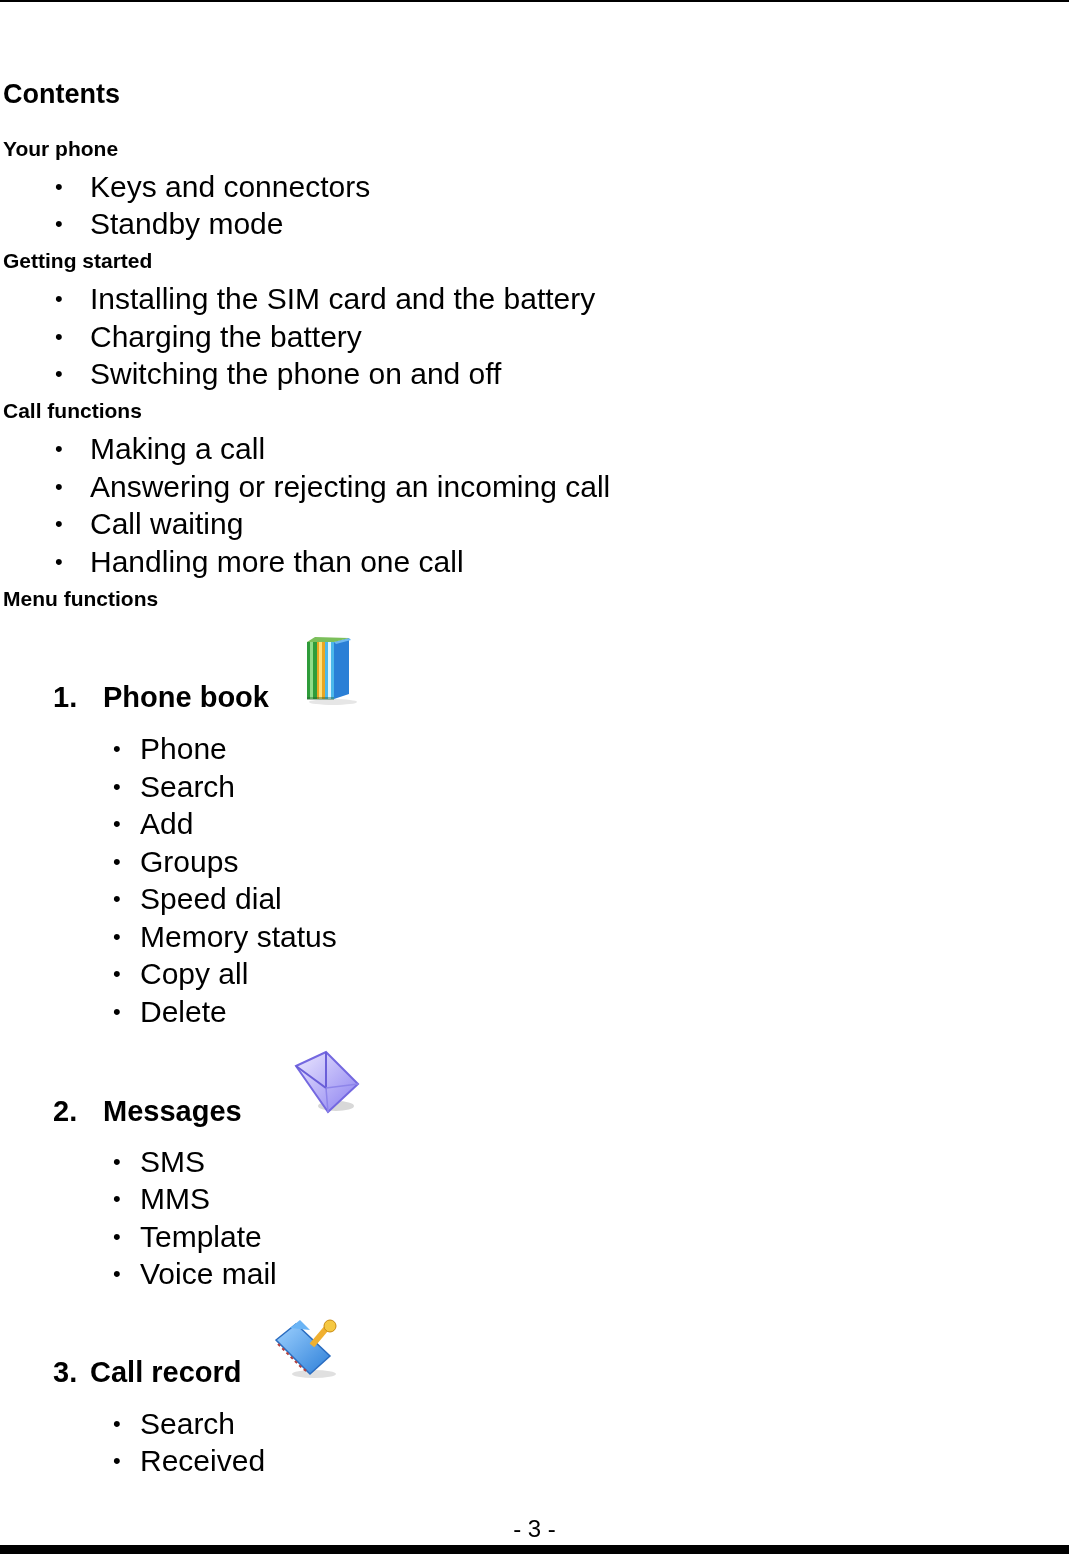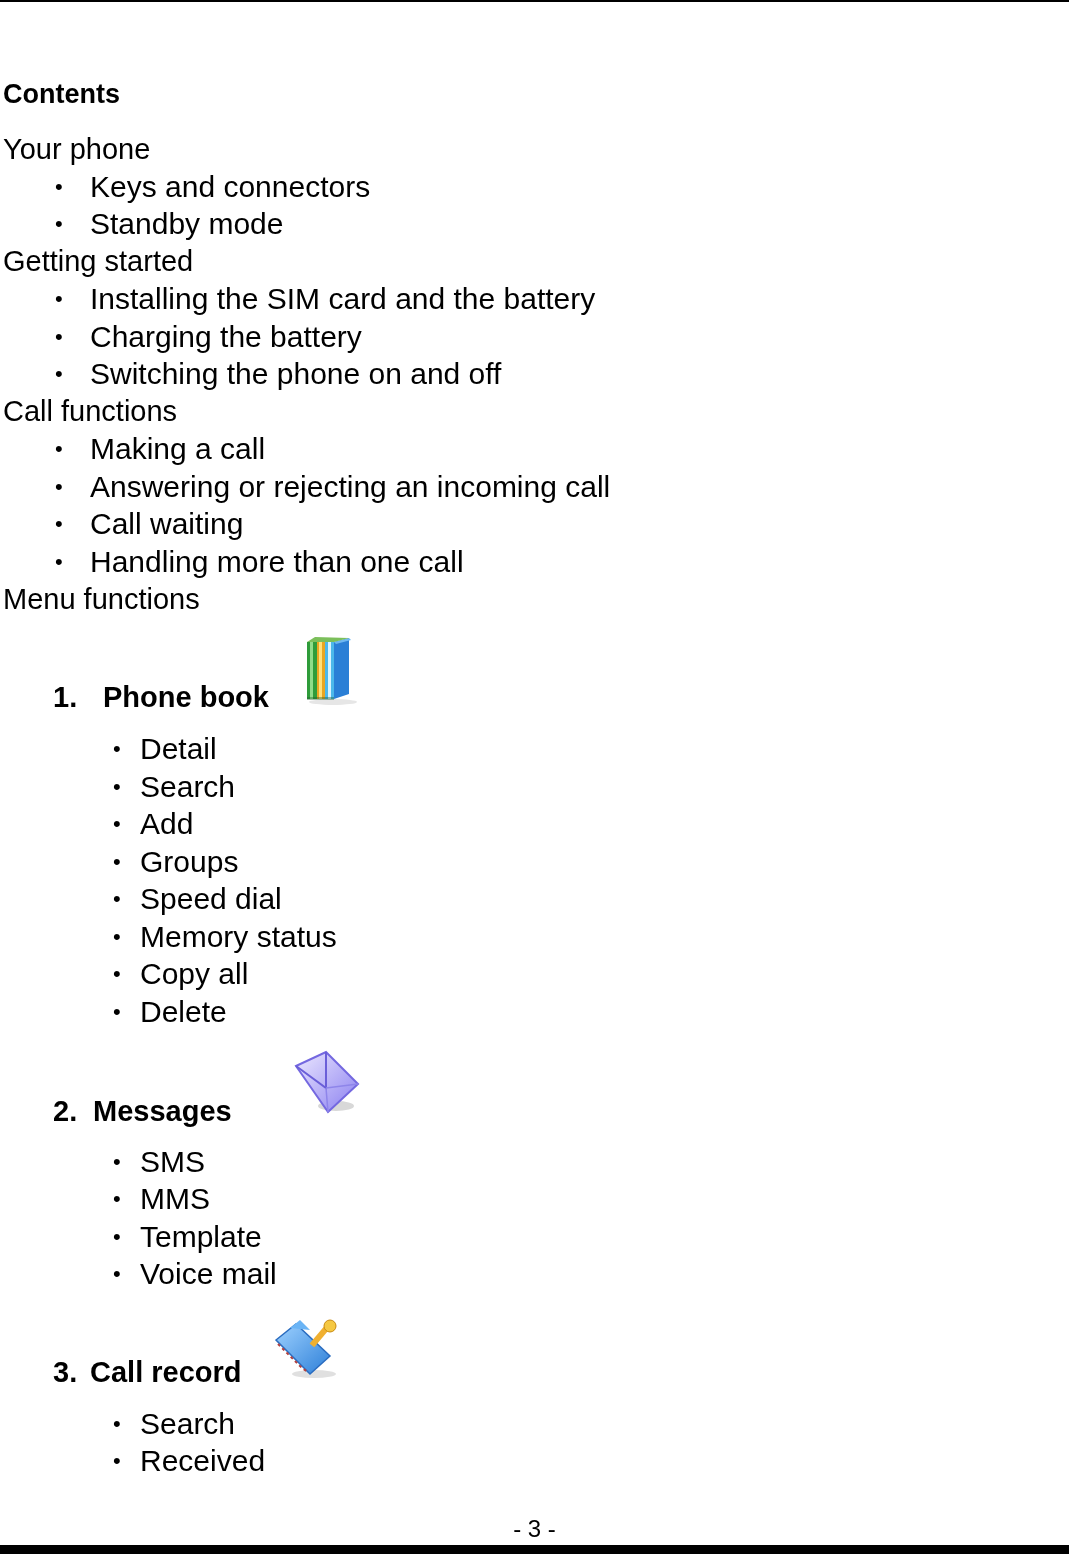--- a/index.html
+++ b/index.html
@@ -4,21 +4,21 @@
 <style>
   html, body { margin: 0; padding: 0; background: #ffffff; }
   body {
     width: 1069px; height: 1554px; position: relative; overflow: hidden;
     font-family: "Liberation Sans", sans-serif; color: #000000;
   }
   .top-rule { position: absolute; left: 0; top: 0; width: 1069px; height: 2px; background: #000; }
   .bottom-rule { position: absolute; left: 0; top: 1545px; width: 1069px; height: 9px; background: #000; }
   .abs { position: absolute; white-space: nowrap; }
   .title { left: 3px; top: 74px; font-size: 27px; font-weight: bold; line-height: 40px; }
-  .sec { left: 3px; font-size: 29px; font-weight: normal; line-height: 34px; }
+  .sec { left: 3px; font-size: 21px; font-weight: bold; line-height: 34px; }
   .item { font-size: 30px; line-height: 34px; }
   .bullet { position: absolute; font-size: 22px; line-height: 34px; }
   .menu-h { font-size: 29px; font-weight: bold; line-height: 34px; }
   .footer { left: 0; width: 1069px; top: 1515px; text-align: center; font-size: 24px; line-height: 28px; }
   .icon { position: absolute; }
 </style>
 </head>
 <body>
 
 <div class="top-rule"></div>
@@ -61,38 +61,38 @@
   <rect x="16" y="8" width="3" height="57" fill="#ffe07a"></rect>
   <rect x="22" y="8" width="9" height="57" fill="#4cb8ea"></rect>
   <rect x="25" y="8" width="3" height="57" fill="#d8f4ff"></rect>
   <polygon points="31,8 46,4 46,60 31,65" fill="#2a7fd6"></polygon>
   <polygon points="31,8 46,4 48,6 33,10" fill="#6fb7f0"></polygon>
   <polygon points="4,8 12,3 46,4 31,8" fill="#7bbf5a"></polygon>
   <rect x="4" y="63" width="27" height="3" fill="#1e5b2a" opacity="0.4"></rect>
 </svg>
 
 <span class="bullet" style="left:113px;top:732px">•</span>
-<div class="abs item" style="left:140px;top:732px">Detail</div>
+<div class="abs item" style="left:140px;top:732px">Phone</div>
 <span class="bullet" style="left:113px;top:770px">•</span>
 <div class="abs item" style="left:140px;top:770px">Search</div>
 <span class="bullet" style="left:113px;top:807px">•</span>
 <div class="abs item" style="left:140px;top:807px">Add</div>
 <span class="bullet" style="left:113px;top:845px">•</span>
 <div class="abs item" style="left:140px;top:845px">Groups</div>
 <span class="bullet" style="left:113px;top:882px">•</span>
 <div class="abs item" style="left:140px;top:882px">Speed dial</div>
 <span class="bullet" style="left:113px;top:920px">•</span>
 <div class="abs item" style="left:140px;top:920px">Memory status</div>
 <span class="bullet" style="left:113px;top:957px">•</span>
 <div class="abs item" style="left:140px;top:957px">Copy all</div>
 <span class="bullet" style="left:113px;top:995px">•</span>
 <div class="abs item" style="left:140px;top:995px">Delete</div>
 
 <div class="abs menu-h" style="left:53px;top:1094px">2.</div>
-<div class="abs menu-h" style="left:93px;top:1094px">Messages</div>
+<div class="abs menu-h" style="left:103px;top:1094px">Messages</div>
 <svg class="icon" style="left:284px;top:1048px" width="80" height="72" viewBox="0 0 80 72">
   <defs>
     <linearGradient id="envg" x1="0" y1="0" x2="1" y2="1">
       <stop offset="0" stop-color="#ece8ff"></stop>
       <stop offset="1" stop-color="#8a7ff0"></stop>
     </linearGradient>
   </defs>
   <ellipse cx="52" cy="58" rx="18" ry="5" fill="#d8d8d8"></ellipse>
   <polygon points="12,18 42,4 74,36 44,64" fill="url(#envg)" stroke="#7468e0" stroke-width="2"></polygon>
   <polyline points="12,18 42,40 42,4" fill="none" stroke="#6a5ed8" stroke-width="2"></polyline>

